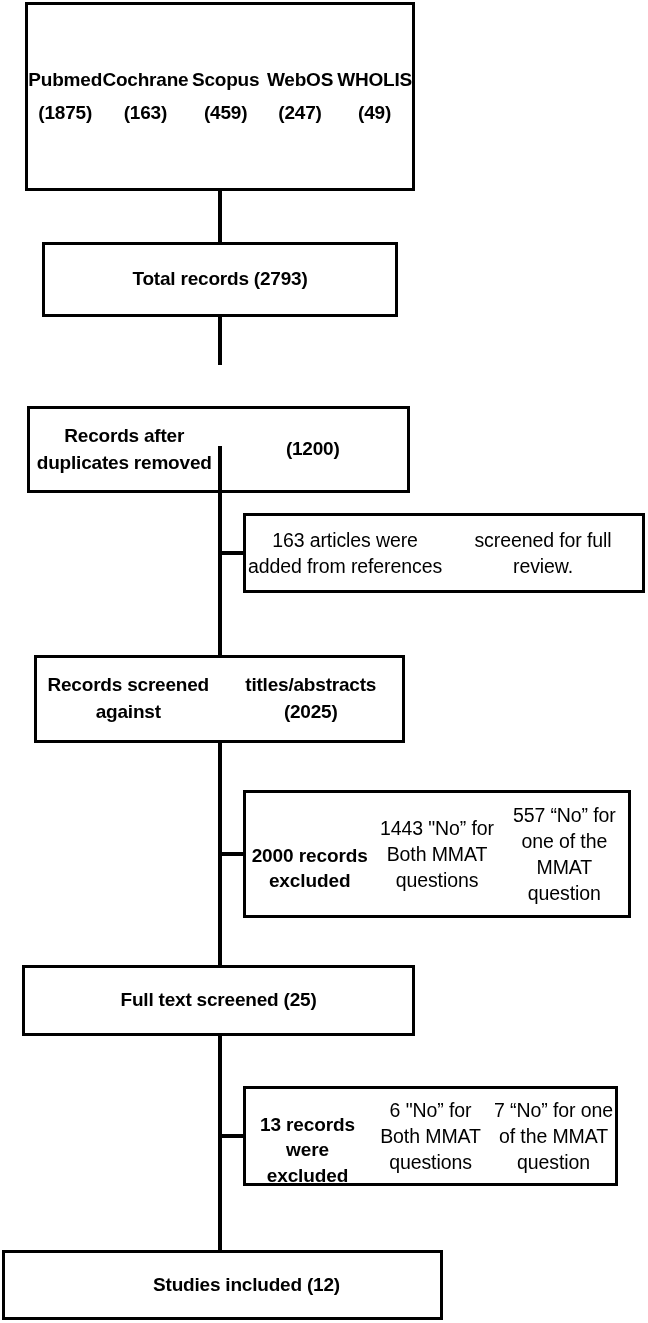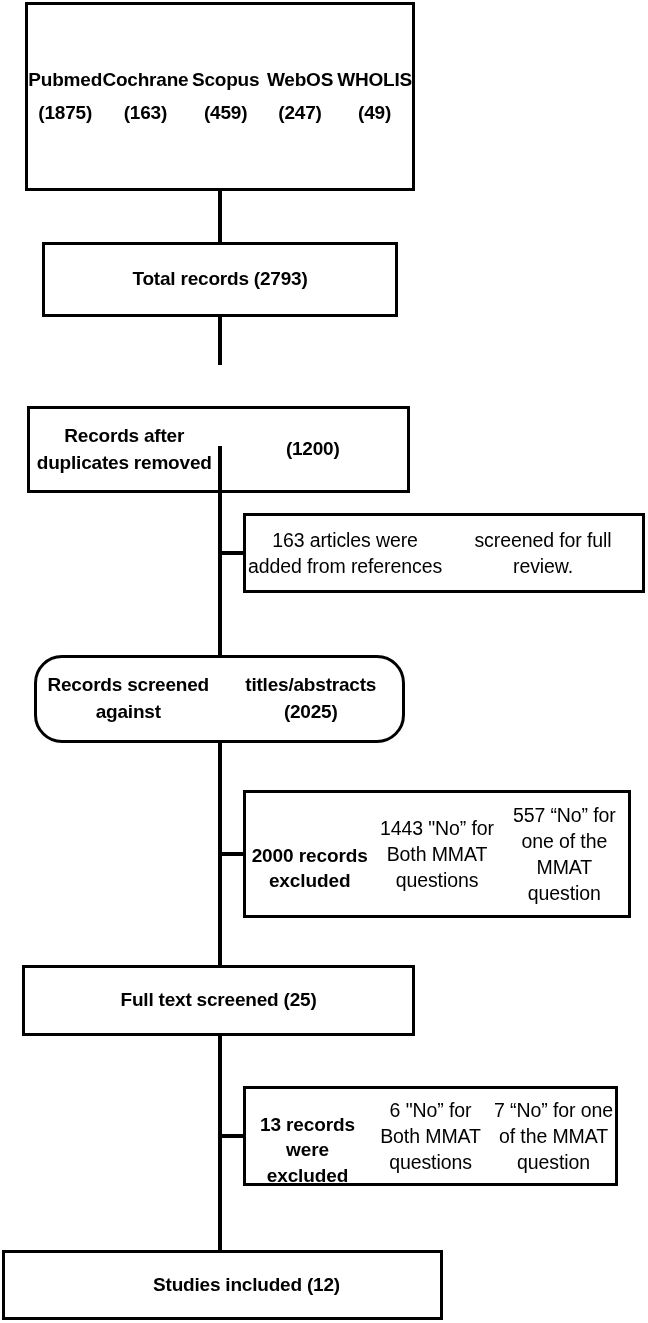--- a/index.html
+++ b/index.html
@@ -59,21 +59,21 @@
     background: #000000;
   }
   .conn-v { width: 4px; }
   .conn-h { height: 4px; }
 
   
   #node-sources      { left: 25px;  top: 2px;    width: 390px; height: 189px; font-size: 19px; line-height: 1.72; }
   #node-total        { left: 42px;  top: 242px;  width: 356px; height: 75px; }
   #node-dedup        { left: 27px;  top: 362px;  width: 383px; height: 87px; margin-top: 44px; }
   #node-refs         { left: 243px; top: 513px;  width: 402px; height: 80px; }
-  #node-screened     { left: 34px;  top: 655px;  width: 371px; height: 88px; border-radius: 28px; }
+  #node-screened     { left: 34px;  top: 655px;  width: 371px; height: 88px; }
   #node-excl2000     { left: 243px; top: 790px;  width: 388px; height: 128px; }
   #node-fulltext     { left: 22px;  top: 965px;  width: 393px; height: 71px; }
   #node-excl13       { left: 243px; top: 1086px; width: 375px; height: 100px; justify-content: flex-end; }
   #node-included     { left: 2px;   top: 1250px; width: 441px; height: 70px; padding-left: 48px; }
 
   
   #spine-1 { left: 218px; top: 188px;  height: 57px; }
   #spine-2 { left: 218px; top: 314px;  height: 51px; }
   #spine-3 { left: 218px; top: 446px;  height: 212px; }
   #spine-4 { left: 218px; top: 740px;  height: 228px; }

